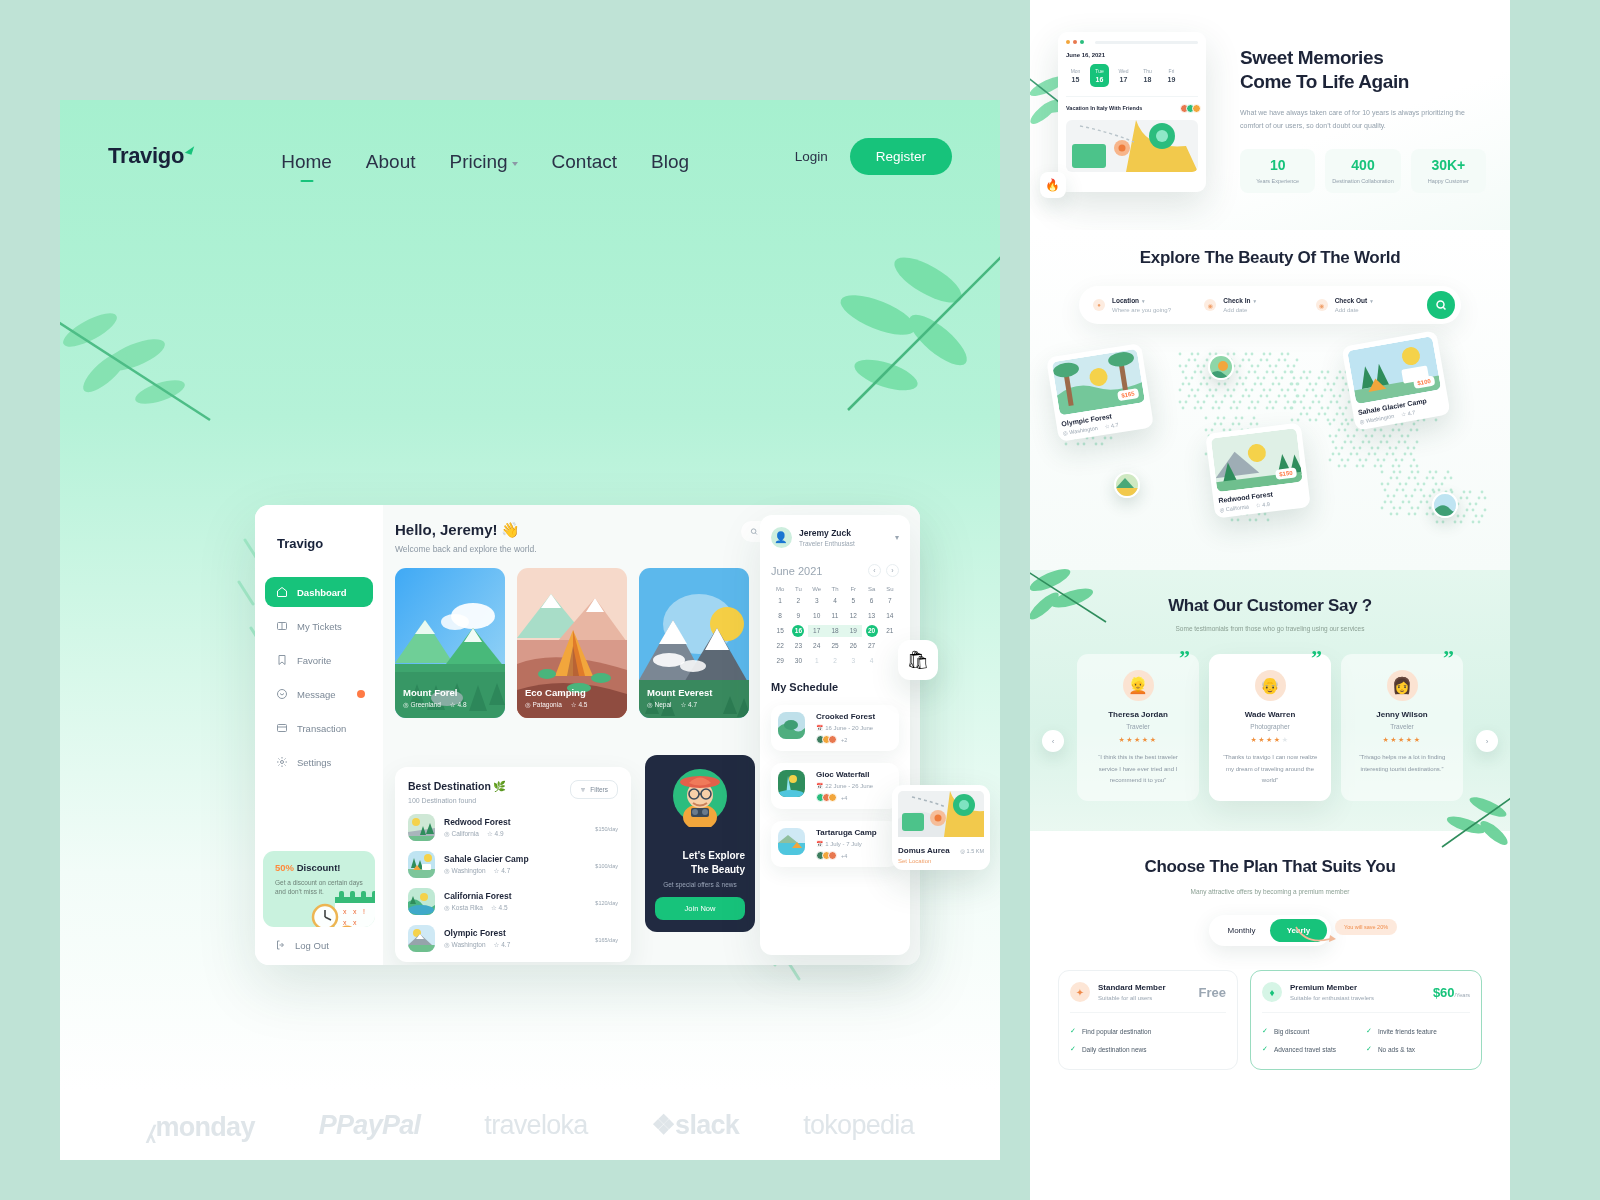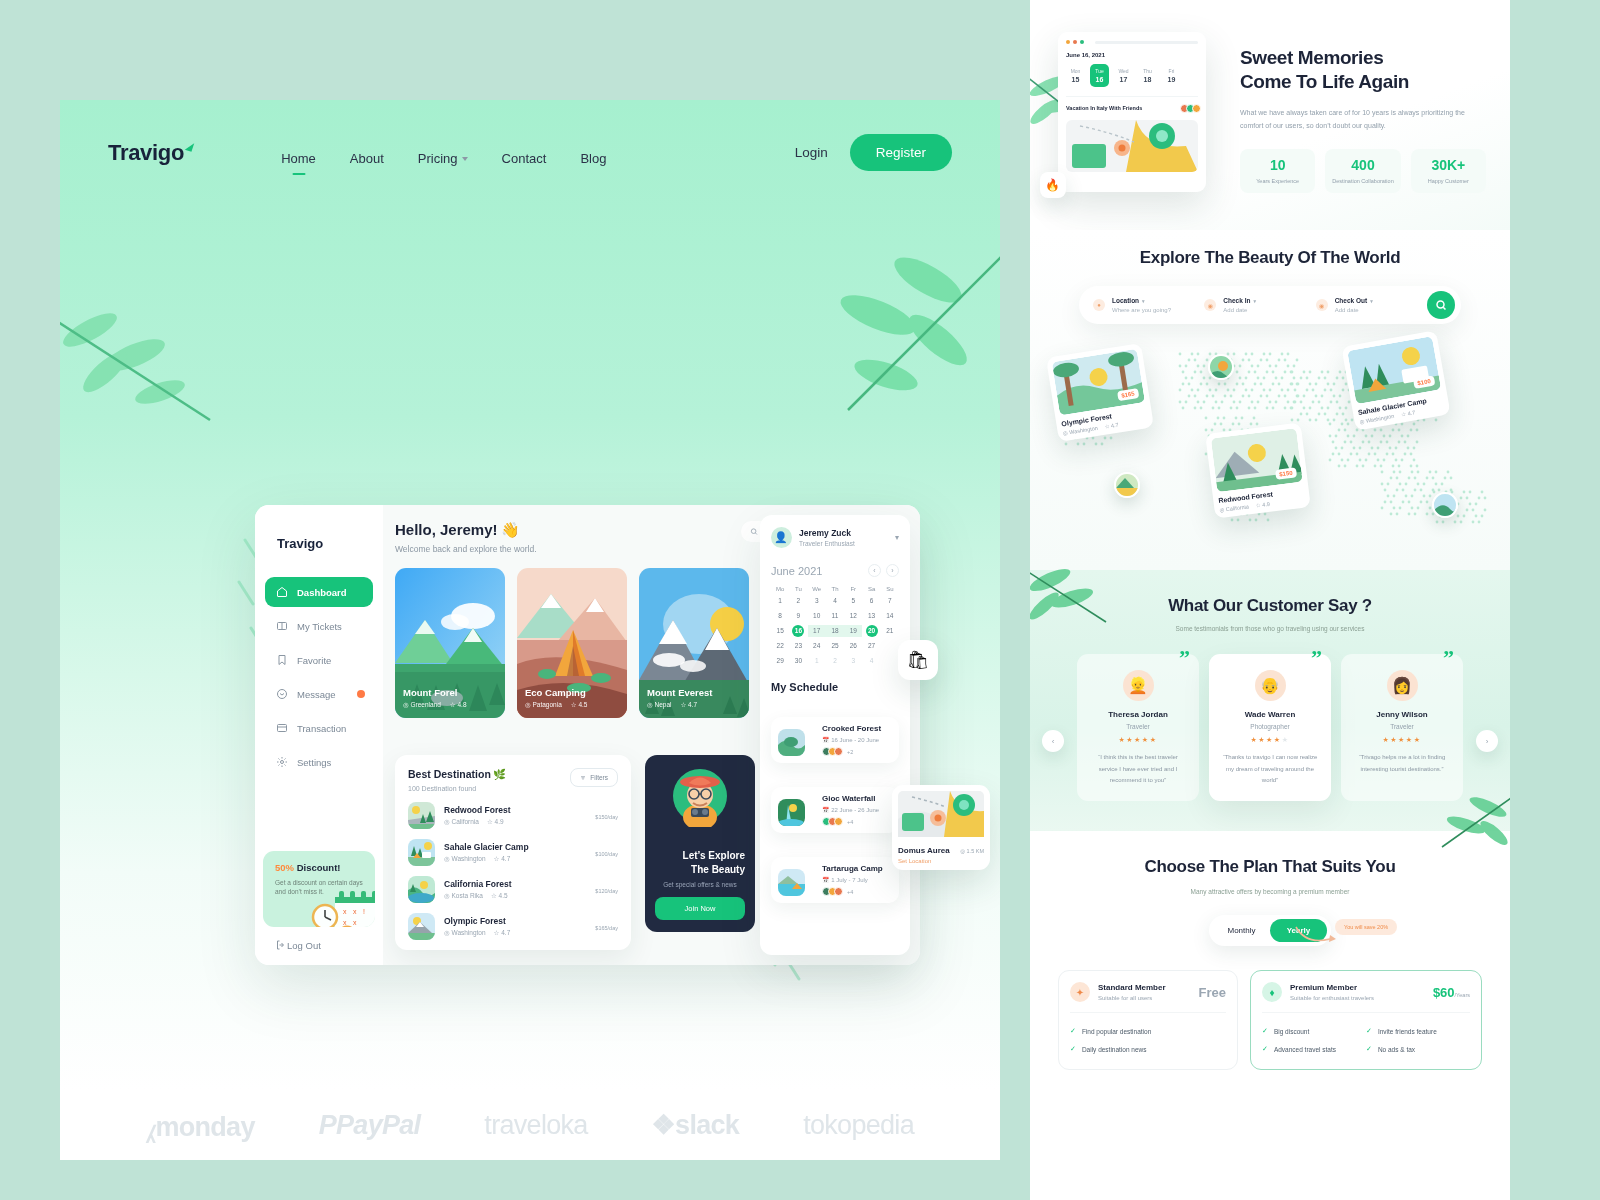--- a/index.html
+++ b/index.html
@@ -33,21 +33,21 @@
     position: relative;
   }
   .logo .mark {
     display: inline-block; width: 0; height: 0; margin-left: 2px;
     vertical-align: 9px;
     border-left: 7px solid transparent; border-bottom: 9px solid #17c37b;
     transform: rotate(18deg);
   }
   .nav-links { display: flex; gap: 34px; margin-left: 88px; }
   .nav-link {
-    font-size: 13px; color: #2b3248; position: relative; cursor: pointer;
+    font-size: 19px; color: #2b3248; position: relative; cursor: pointer;
     padding-bottom: 7px;
     margin-top: 19px;
   }
   .nav-link.active::after {
     content: ""; position: absolute; left: 50%; transform: translateX(-50%);
     bottom: -2px; width: 13px; height: 2.5px; background: #17c37b; border-radius: 2px;
   }
   .caret {
     display: inline-block; margin-left: 4px; width: 0; height: 0;
     border-left: 3.5px solid transparent; border-right: 3.5px solid transparent;
@@ -103,21 +103,21 @@
     background: #ff7a45;
   }
   .promo {
     margin: auto 8px 0 8px; background: #c9f2de; border-radius: 11px; padding: 11px 12px 30px;
     position: relative; overflow: hidden;
   }
   .promo-t { font-size: 9.5px; font-weight: bold; color: #1d2438; }
   .promo-t em { color: #ff8a3d; font-style: normal; }
   .promo-s { font-size: 6.5px; color: #6e8379; margin-top: 5px; line-height: 1.5; }
   .promo-art { position: absolute; right: -6px; bottom: -6px; opacity: .95; }
-  .logout { display: flex; align-items: center; gap: 0; font-size: 9.5px; color: #7b8896;
+  .logout { display: flex; align-items: center; gap: 8px; font-size: 9.5px; color: #7b8896;
     padding: 12px 0 14px 20px; cursor: pointer; }
 
   .dash-main { flex: 1; background: #f7faf9; border-radius: 0 14px 14px 0; padding: 16px 14px 0 12px;
     position: relative; overflow: hidden; }
   .dash-top { display: flex; align-items: flex-start; }
   .greet { font-size: 15px; font-weight: bold; color: #1d2438; }
   .greet-sub { font-size: 8.5px; color: #8b97a3; margin-top: 5px; }
   .search-box {
     margin-left: auto; width: 132px; height: 21px; background: #fff; border-radius: 11px;
     display: flex; align-items: center; gap: 6px; padding: 0 9px; cursor: text;
@@ -136,21 +136,21 @@
   .dest-row { display: flex; gap: 12px; margin-top: 14px; }
   .dest-card {
     width: 110px; height: 150px; border-radius: 11px; position: relative; overflow: hidden;
     cursor: pointer; flex: none;
   }
   .dest-card .cap { position: absolute; left: 8px; bottom: 9px; color: #fff; }
   .dest-card .cap b { font-size: 9.5px; display: block; }
   .dest-meta { display: flex; gap: 9px; align-items: center; margin-top: 3px; font-size: 6.5px; opacity: .95; }
 
   .best {
-    position: absolute; left: 12px; top: 250px; width: 236px; background: #fff;
+    position: absolute; left: 12px; top: 262px; width: 236px; background: #fff;
     border-radius: 12px; padding: 13px 13px 10px; box-shadow: 0 10px 28px rgba(25,70,55,.08);
   }
   .best-head { display: flex; align-items: flex-start; }
   .best-t { font-size: 10.5px; font-weight: bold; color: #1d2438; }
   .best-c { font-size: 7px; color: #9aa6b2; margin-top: 4px; }
   .filters {
     margin-left: auto; font-size: 6.5px; color: #7b8896; border: 1px solid #e3eaee;
     border-radius: 8px; padding: 5px 9px; cursor: pointer; display: flex; gap: 4px; align-items: center;
   }
   .dest-item { display: flex; align-items: center; gap: 9px; margin-top: 10px; cursor: pointer; }
@@ -193,22 +193,22 @@
     font-size: 7px; color: #9aa6b2; display: flex; align-items: center; justify-content: center; cursor: pointer; }
   .cal-grid { display: grid; grid-template-columns: repeat(7, 1fr); gap: 3px 0; margin-top: 9px; }
   .cal-dow { font-size: 6px; color: #8b97a3; text-align: center; }
   .cal-day { font-size: 6.5px; color: #6d7a87; text-align: center; height: 12px; line-height: 12px; cursor: pointer; }
   .cal-day.mut { color: #c8d2d9; }
   .cal-day.sel { background: #17c37b; color: #fff; border-radius: 50%; width: 12px; margin: 0 auto; font-weight: bold; }
   .cal-day.range { background: #e2f7ed; }
 
   .sched-t { font-size: 11px; font-weight: bold; color: #1d2438; margin-top: 14px; }
   .sched-item {
-    display: flex; align-items: flex-end; gap: 17px; background: #fff; border-radius: 10px;
-    padding: 7px; margin-top: 24px; box-shadow: 0 6px 18px rgba(25,70,55,.07); cursor: pointer;
+    display: flex; align-items: flex-start; gap: 11px; background: #fff; border-radius: 10px;
+    padding: 7px; margin-top: 12px; box-shadow: 0 6px 18px rgba(25,70,55,.07); cursor: pointer;
   }
   .si-name { font-size: 8px; font-weight: bold; color: #1d2438; }
   .si-date { font-size: 6px; color: #9aa6b2; margin-top: 3px; }
   .si-ppl { display: flex; margin-top: 4px; align-items: center; }
   .pp { width: 9px; height: 9px; border-radius: 50%; border: 1.2px solid #fff; margin-right: -3px; }
   .pp-more { font-size: 5.5px; color: #9aa6b2; margin-left: 7px; }
   .map-float {
     position: absolute; left: 832px; top: 685px; width: 98px; z-index: 7;
     background: #fff; border-radius: 11px; padding: 6px; box-shadow: 0 14px 34px rgba(25,70,55,.14);
   }

